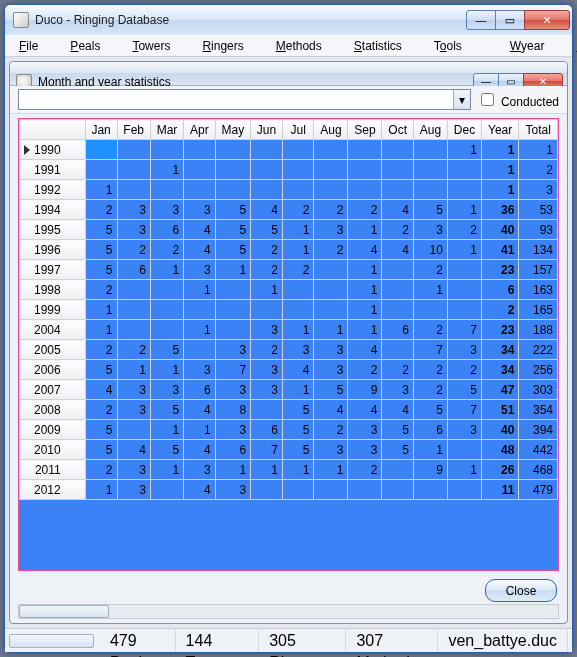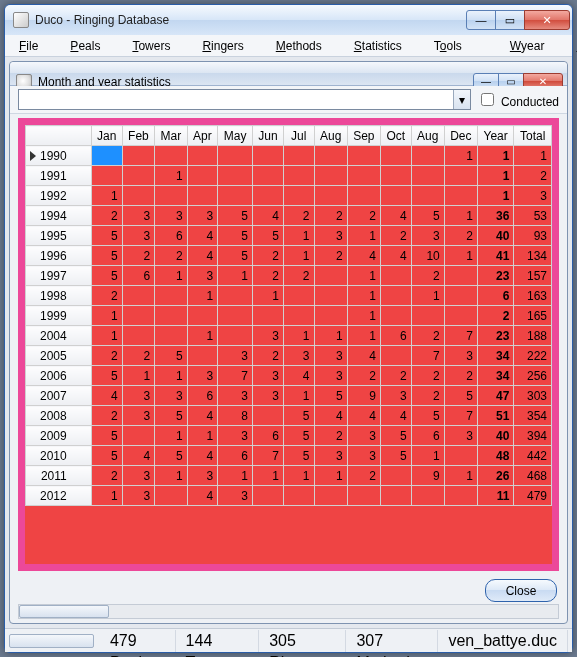--- a/index.html
+++ b/index.html
@@ -119,22 +119,22 @@
     width:17px;height:19px;
     border-left:1px solid #9aa9bd;
     background:linear-gradient(to bottom,#f2f6fb,#d9e3f0);
     display:flex;align-items:center;justify-content:center;
   }
   .chk { display:flex; align-items:flex-end; gap:4px; }
   .chk input { width:13px;height:13px; }
   .gridwrap {
     flex:1;
     margin:4px 8px 2px 8px;
-    border:7px solid #ec4899;
-    background:#ef4444;
+    border:1px solid #ec4899;
+    background:#3b82f6;
     overflow:auto;
   }
   table.grid {
     border-collapse:collapse;
     width:100%;
     font-size:12px;
   }
   table.grid th, table.grid td {
     border:1px solid #d0d0d0;
     padding:2px 4px;

